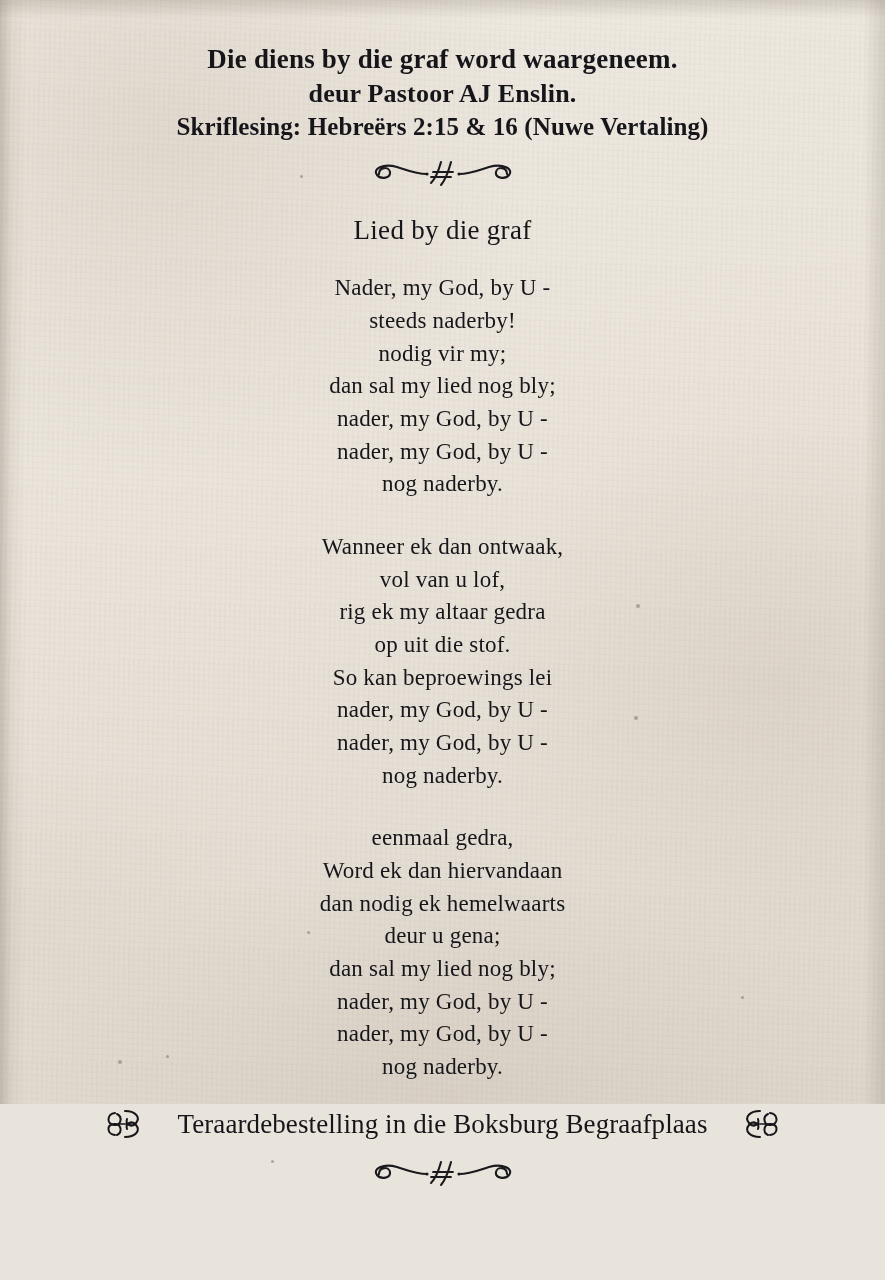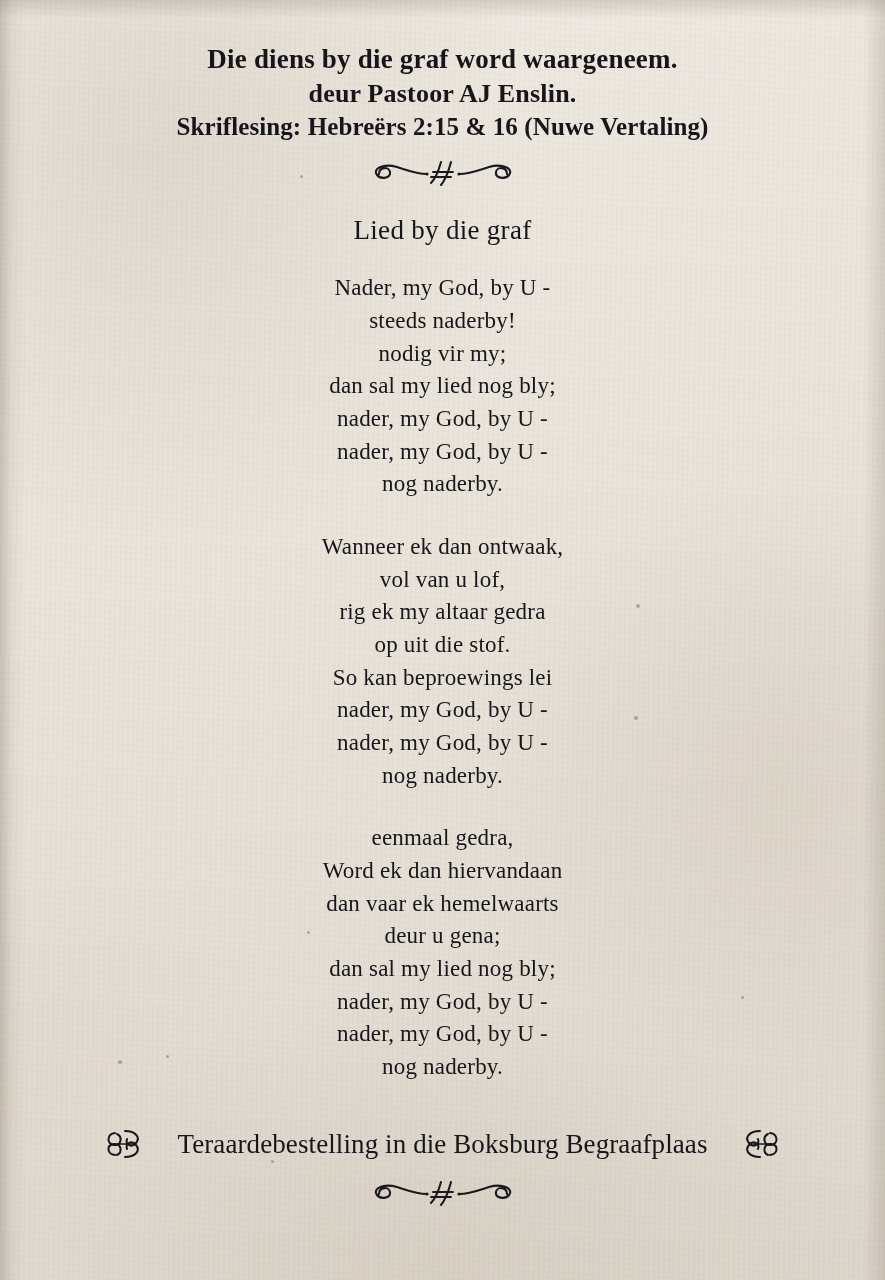--- a/index.html
+++ b/index.html
@@ -9,21 +9,21 @@
   body {
     width: 885px;
     height: 1280px;
     overflow: hidden;
     font-family: "Liberation Serif", serif;
     background: #e8e3db;
   }
   .page {
     position: relative;
     width: 885px;
-    height: 1280px;
+    height: 1104px;
     box-sizing: border-box;
     background:
       radial-gradient(ellipse 60% 45% at 18% 12%, rgba(222,214,203,0.85) 0%, rgba(235,229,220,0) 70%),
       radial-gradient(ellipse 50% 35% at 88% 62%, rgba(219,210,198,0.8) 0%, rgba(235,229,220,0) 70%),
       radial-gradient(ellipse 70% 30% at 50% 100%, rgba(214,205,193,0.75) 0%, rgba(235,229,220,0) 75%),
       radial-gradient(ellipse 40% 25% at 5% 85%, rgba(225,217,206,0.8) 0%, rgba(235,229,220,0) 70%),
       linear-gradient(165deg, #efeae2 0%, #eae4db 40%, #e4ddd3 75%, #ded7cc 100%);
     color: #16161a;
   }
   .page::after {
@@ -109,21 +109,21 @@
     margin-bottom: 30px;
   }
   .verse:last-child { margin-bottom: 0; }
   .verse-line {
     font-size: 23px;
     line-height: 1.42;
     letter-spacing: 0.2px;
   }
 
   .burial-row {
-    margin-top: 42px;
+    margin-top: 22px;
     display: flex;
     align-items: center;
     justify-content: center;
     gap: 32px;
     text-align: center;
   }
   .burial-text {
     font-size: 27px;
     letter-spacing: 0.1px;
     white-space: nowrap;
@@ -208,21 +208,21 @@
         <div class="verse-line">op uit die stof.</div>
         <div class="verse-line">So kan beproewings lei</div>
         <div class="verse-line">nader, my God, by U -</div>
         <div class="verse-line">nader, my God, by U -</div>
         <div class="verse-line">nog naderby.</div>
       </div>
 
       <div class="verse">
         <div class="verse-line">eenmaal gedra,</div>
         <div class="verse-line">Word ek dan hiervandaan</div>
-        <div class="verse-line">dan vaar ek hemelwaarts</div>
+        <div class="verse-line">dan nodig ek hemelwaarts</div>
         <div class="verse-line">deur u gena;</div>
         <div class="verse-line">dan sal my lied nog bly;</div>
         <div class="verse-line">nader, my God, by U -</div>
         <div class="verse-line">nader, my God, by U -</div>
         <div class="verse-line">nog naderby.</div>
       </div>
 
     </div>
 
     <div class="burial-row">

